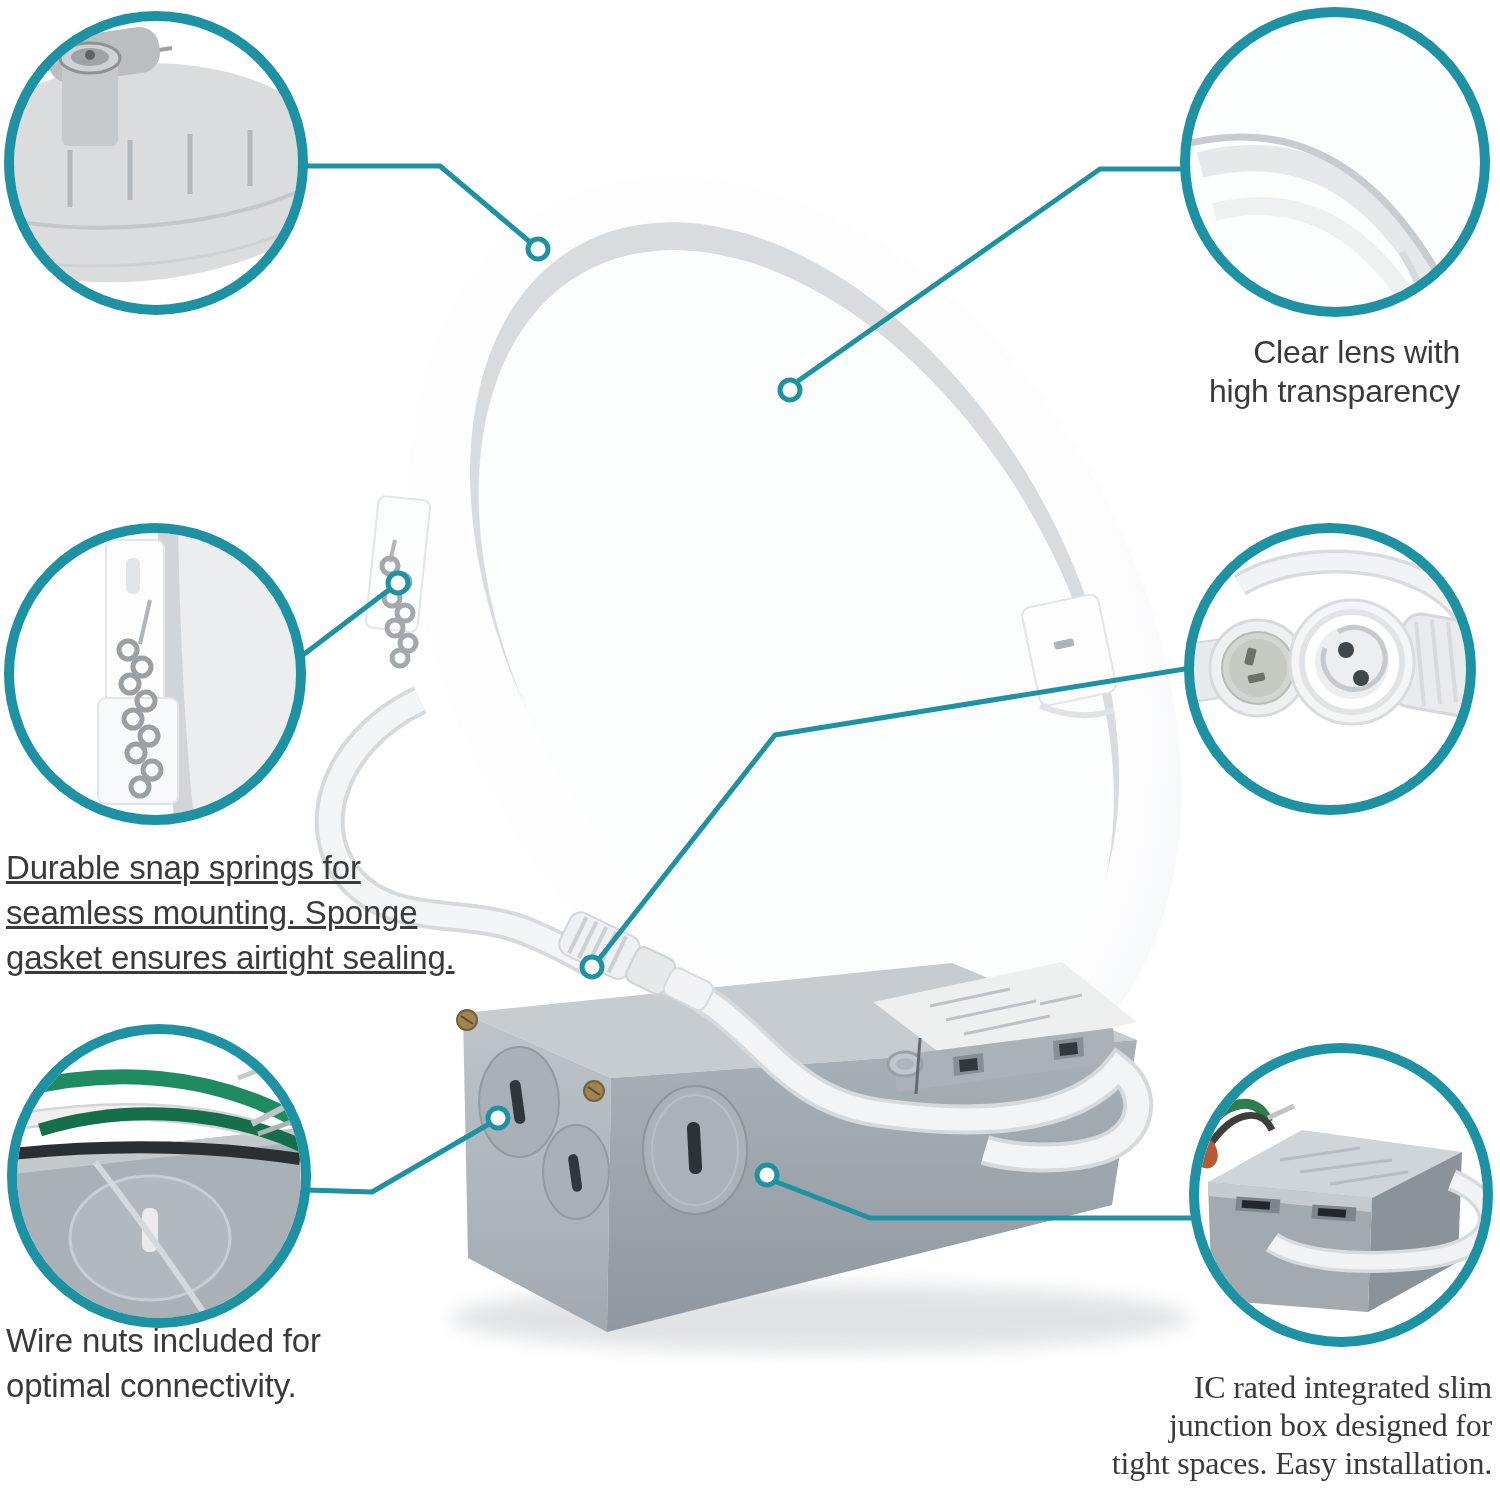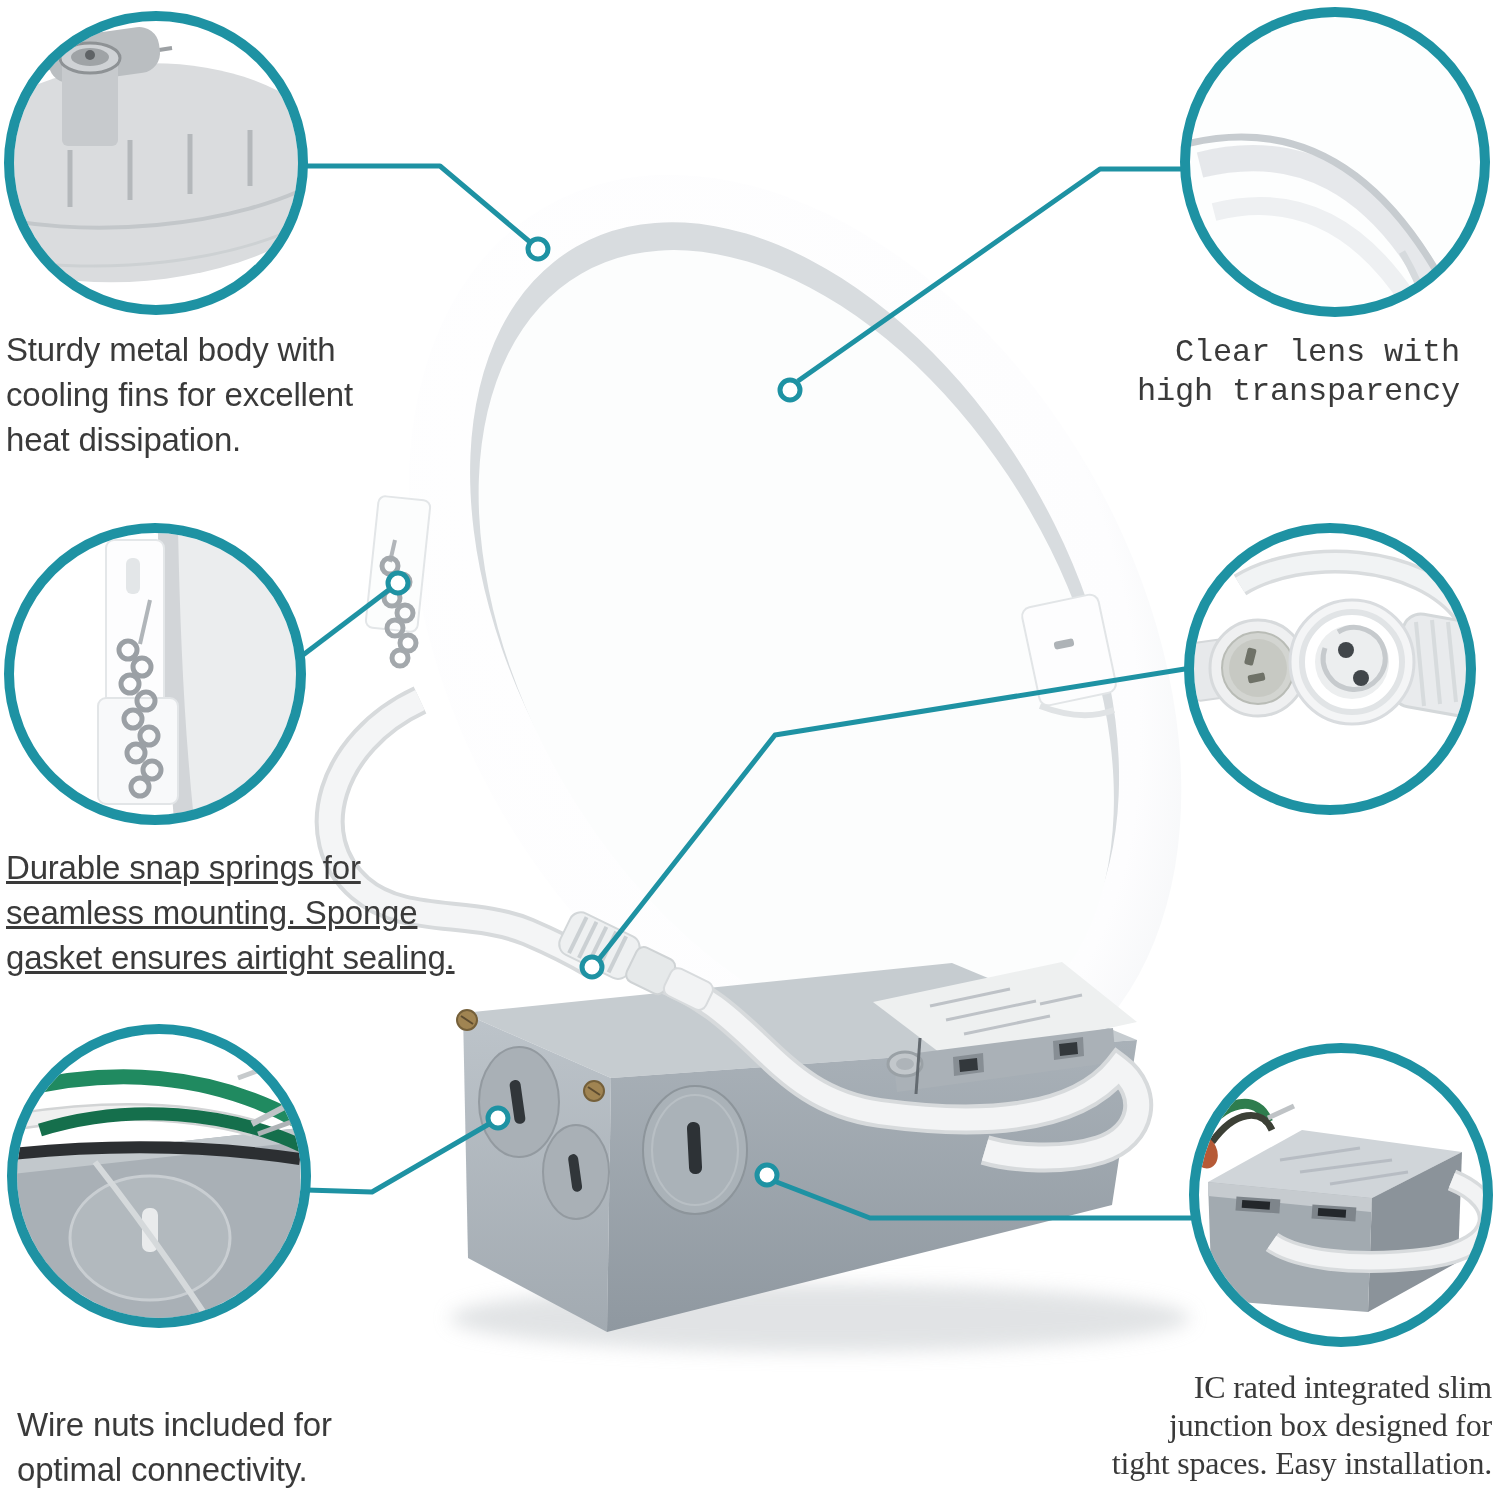--- a/index.html
+++ b/index.html
@@ -313,32 +313,29 @@
     </g>
     <ellipse cx="1204" cy="1152" rx="13" ry="17" transform="rotate(-25 1204 1152)" fill="#b65a36"></ellipse>
     <g fill="none">
       <path d="M 1452,1180 C 1506,1202 1502,1248 1430,1258 C 1350,1268 1295,1258 1272,1242" stroke="#d8dbdd" stroke-width="22"></path>
       <path d="M 1452,1180 C 1506,1202 1502,1248 1430,1258 C 1350,1268 1295,1258 1272,1242" stroke="#f2f3f4" stroke-width="15"></path>
     </g>
   </g>
   <circle cx="1341" cy="1195" r="147" fill="none" class="accent-stroke" stroke="#1e92a3" stroke-width="10"></circle>
 </svg>
 
-  <div class="callout-text ct-left" style="left:6px; top:327px; width:430px;">Sturdy metal body with
-cooling fins for excellent
-heat dissipation.</div>
 
   <div class="callout-text ct-left" style="left:6px; top:845px; width:520px;text-decoration:underline;">Durable snap springs for
 seamless mounting. Sponge
 gasket ensures airtight sealing.</div>
 
-  <div class="callout-text ct-left" style="left:6px; top:1402px; width:440px;margin-left:11px;">Wire nuts included for
+  <div class="callout-text ct-left" style="left:6px; top:1318px; width:440px;">Wire nuts included for
 optimal connectivity.</div>
 
-  <div class="callout-text ct-right" style="right:40px; top:333px; width:360px;font-family:Liberation Mono, monospace;">Clear lens with
+  <div class="callout-text ct-right" style="right:40px; top:333px; width:360px;">Clear lens with
 high transparency</div>
 
 
   <div class="callout-text ct-right" style="right:8px; top:1368px; width:500px; line-height:38px;font-family:Liberation Serif, serif;">IC rated integrated slim
 junction box designed for
 tight spaces. Easy installation.</div>
 
 </div>
 
 </body></html>

